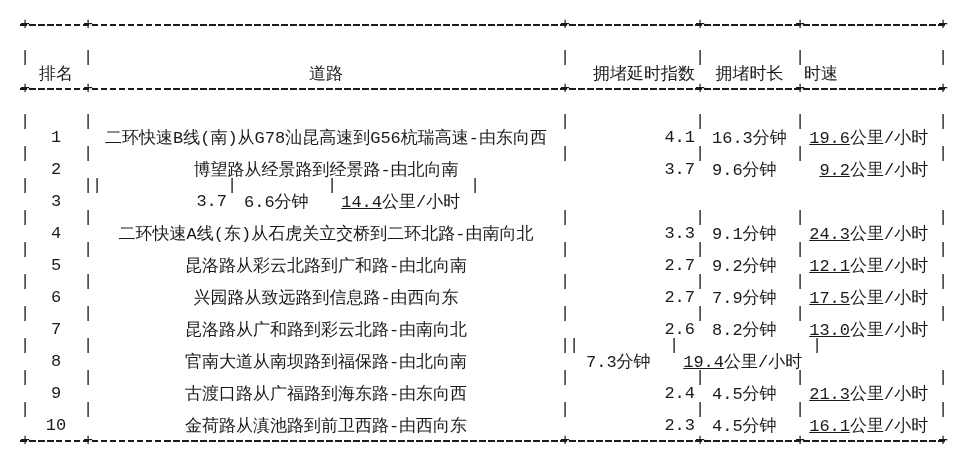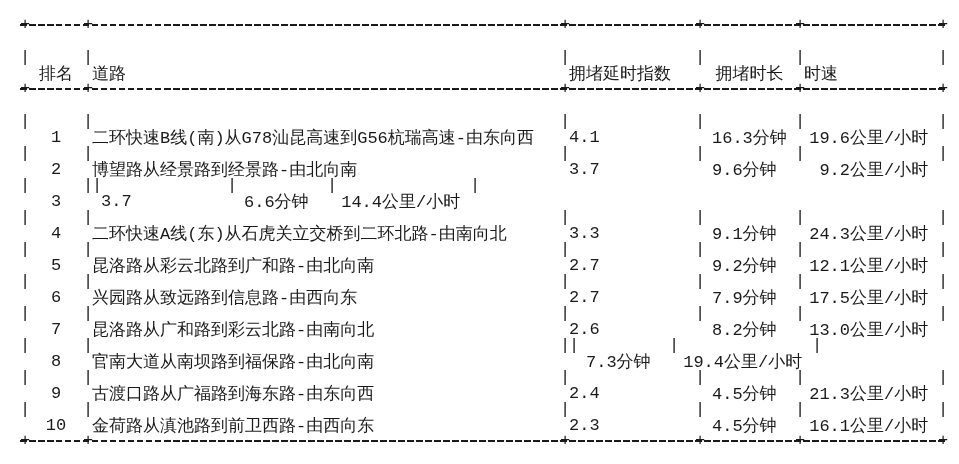--- a/index.html
+++ b/index.html
@@ -8,25 +8,25 @@
     font-family:"Liberation Mono","DejaVu Sans Mono",monospace;
     font-size:17px;color:#1a1a1a;
   }
   .table-wrap{padding-top:9px;}
   .line{height:32px;display:flex;align-items:center;white-space:nowrap;}
   .row{margin-left:20px;}
   .pp{display:inline-block;width:9px;text-align:center;flex:0 0 9px;}
   .pp::before{content:"|";}
   .c{display:inline-block;overflow:visible;margin-top:32px;}
   .rank{width:54px;flex:0 0 54px;text-align:center;}
-  .road{width:468px;flex:0 0 468px;text-align:left;}
-  .idx{width:126px;flex:0 0 126px;text-align:left;}
+  .road{width:468px;flex:0 0 468px;text-align:center;}
+  .idx{width:126px;flex:0 0 126px;text-align:right;}
   .dur{width:91px;flex:0 0 91px;text-align:left;padding-left:8px;box-sizing:border-box;}
   .spd{width:134px;flex:0 0 134px;text-align:left;padding-left:4px;box-sizing:border-box;}
-  .spd .num{display:inline-block;width:42px;text-align:right;}
+  .spd .num{display:inline-block;width:42px;text-align:right;text-decoration:underline;}
   .hdr .dur{text-align:center;padding-left:0;}
   .hdr .spd{padding-left:0;}
   
   .bline{position:relative;height:32px;}
   .dash{
     position:absolute;left:20px;width:927px;height:2px;top:15px;
     background:repeating-linear-gradient(90deg,#1a1a1a 0 6.5px,transparent 6.5px 9px);
   }
   .plus{position:absolute;top:0;width:9px;height:32px;line-height:32px;text-align:center;display:inline-block;}
   .plus::before{content:"+";}

